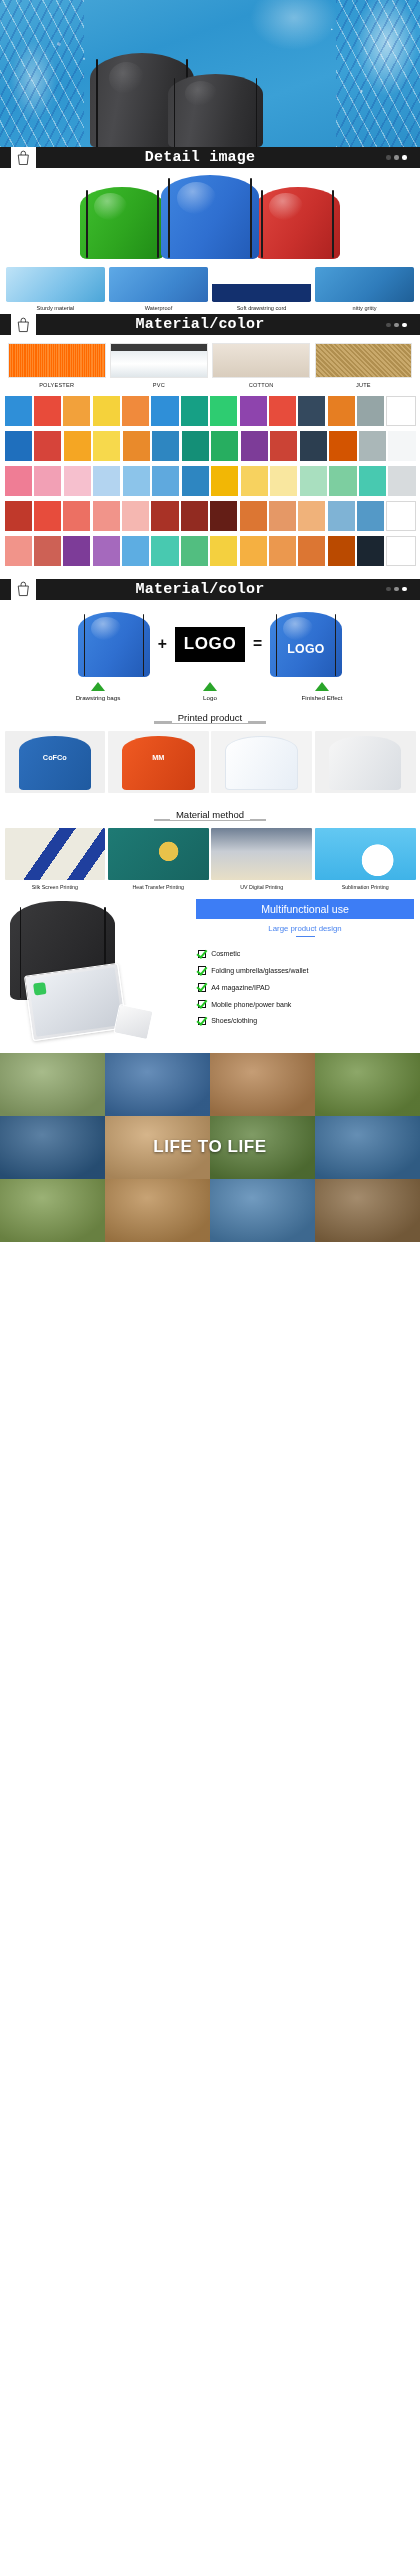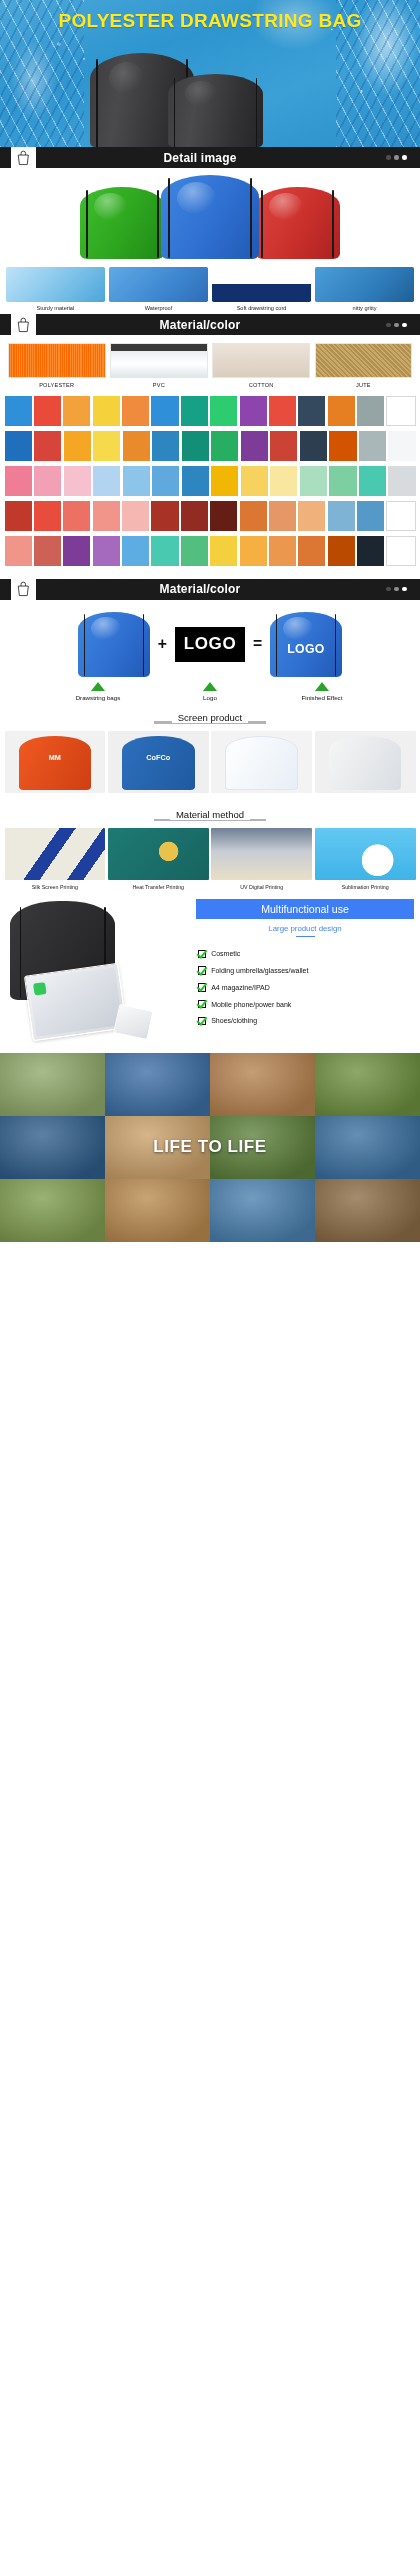--- a/index.html
+++ b/index.html
@@ -84,22 +84,23 @@
     height: 21px; background: #1b1b1b; width: 420px;
     margin: 0;
   }
   .sec-icon-box {
     width: 25px; background: #ffffff; margin-left: 11.2px;
     display: flex; align-items: center; justify-content: center;
   }
   .sec-icon-box svg { width: 14.6px; height: 15.7px; }
   .sec-title {
     flex: 1; display: flex; align-items: center; justify-content: center;
-    color: #ffffff; font-size: 12px; font-weight: bold; letter-spacing: 0.2px;
+    color: #ffffff; font-size: 15px; font-weight: bold; letter-spacing: 0.2px;
     padding-right: 22.4px;
+    font-family: Liberation Mono, monospace;
   }
   .sec-dots { display: flex; align-items: center; gap: 3.4px; padding-right: 13.5px; }
   .sec-dots i { display: block; width: 4.5px; height: 4.5px; border-radius: 50%; }
   .sec-dots i:nth-child(1) { background: #4d4d4d; }
   .sec-dots i:nth-child(2) { background: #8f8f8f; }
   .sec-dots i:nth-child(3) { background: #ffffff; }
 
   
   .detail-wrap { padding: 5.6px 0 0 0; }
   .detail-trio {
@@ -234,21 +235,20 @@
 </style>
 </head>
 <body>
 
 <div class="page">
 
   <div class="hero">
     <div class="hero-water"></div>
     <div class="hero-splash-l"></div>
     <div class="hero-splash-r"></div>
-    <div class="hero-title">POLYESTER DRAWSTRING BAG</div>
     <div class="hero-bags">
       <div class="bag-big">
         <span class="bag-cord l"></span>
         <span class="bag-cord r"></span>
         <span class="bag-hl"></span>
       </div>
       <div class="bag-small">
         <span class="bag-cord l"></span>
         <span class="bag-cord r"></span>
         <span class="bag-hl"></span>
@@ -468,31 +468,31 @@
       <div class="tri"></div>
       <div class="tri-label">Logo</div>
     </div>
     <div class="tri-cell">
       <div class="tri"></div>
       <div class="tri-label">Finished Effect</div>
     </div>
   </div>
 
   <div class="div-title">
-    <span>Screen product</span>
+    <span>Printed product</span>
   </div>
 
   <div class="pp-row">
+    <div class="pp-cell pp1">
+      <div class="pp-bag"></div>
+      <div class="pp-mark">CoFCo</div>
+    </div>
     <div class="pp-cell pp2">
       <div class="pp-bag"></div>
       <div class="pp-mark">MM</div>
-    </div>
-    <div class="pp-cell pp1">
-      <div class="pp-bag"></div>
-      <div class="pp-mark">CoFCo</div>
     </div>
     <div class="pp-cell pp3">
       <div class="pp-bag"></div>
     </div>
     <div class="pp-cell pp4">
       <div class="pp-bag"></div>
     </div>
   </div>
 
   <div class="div-title">

